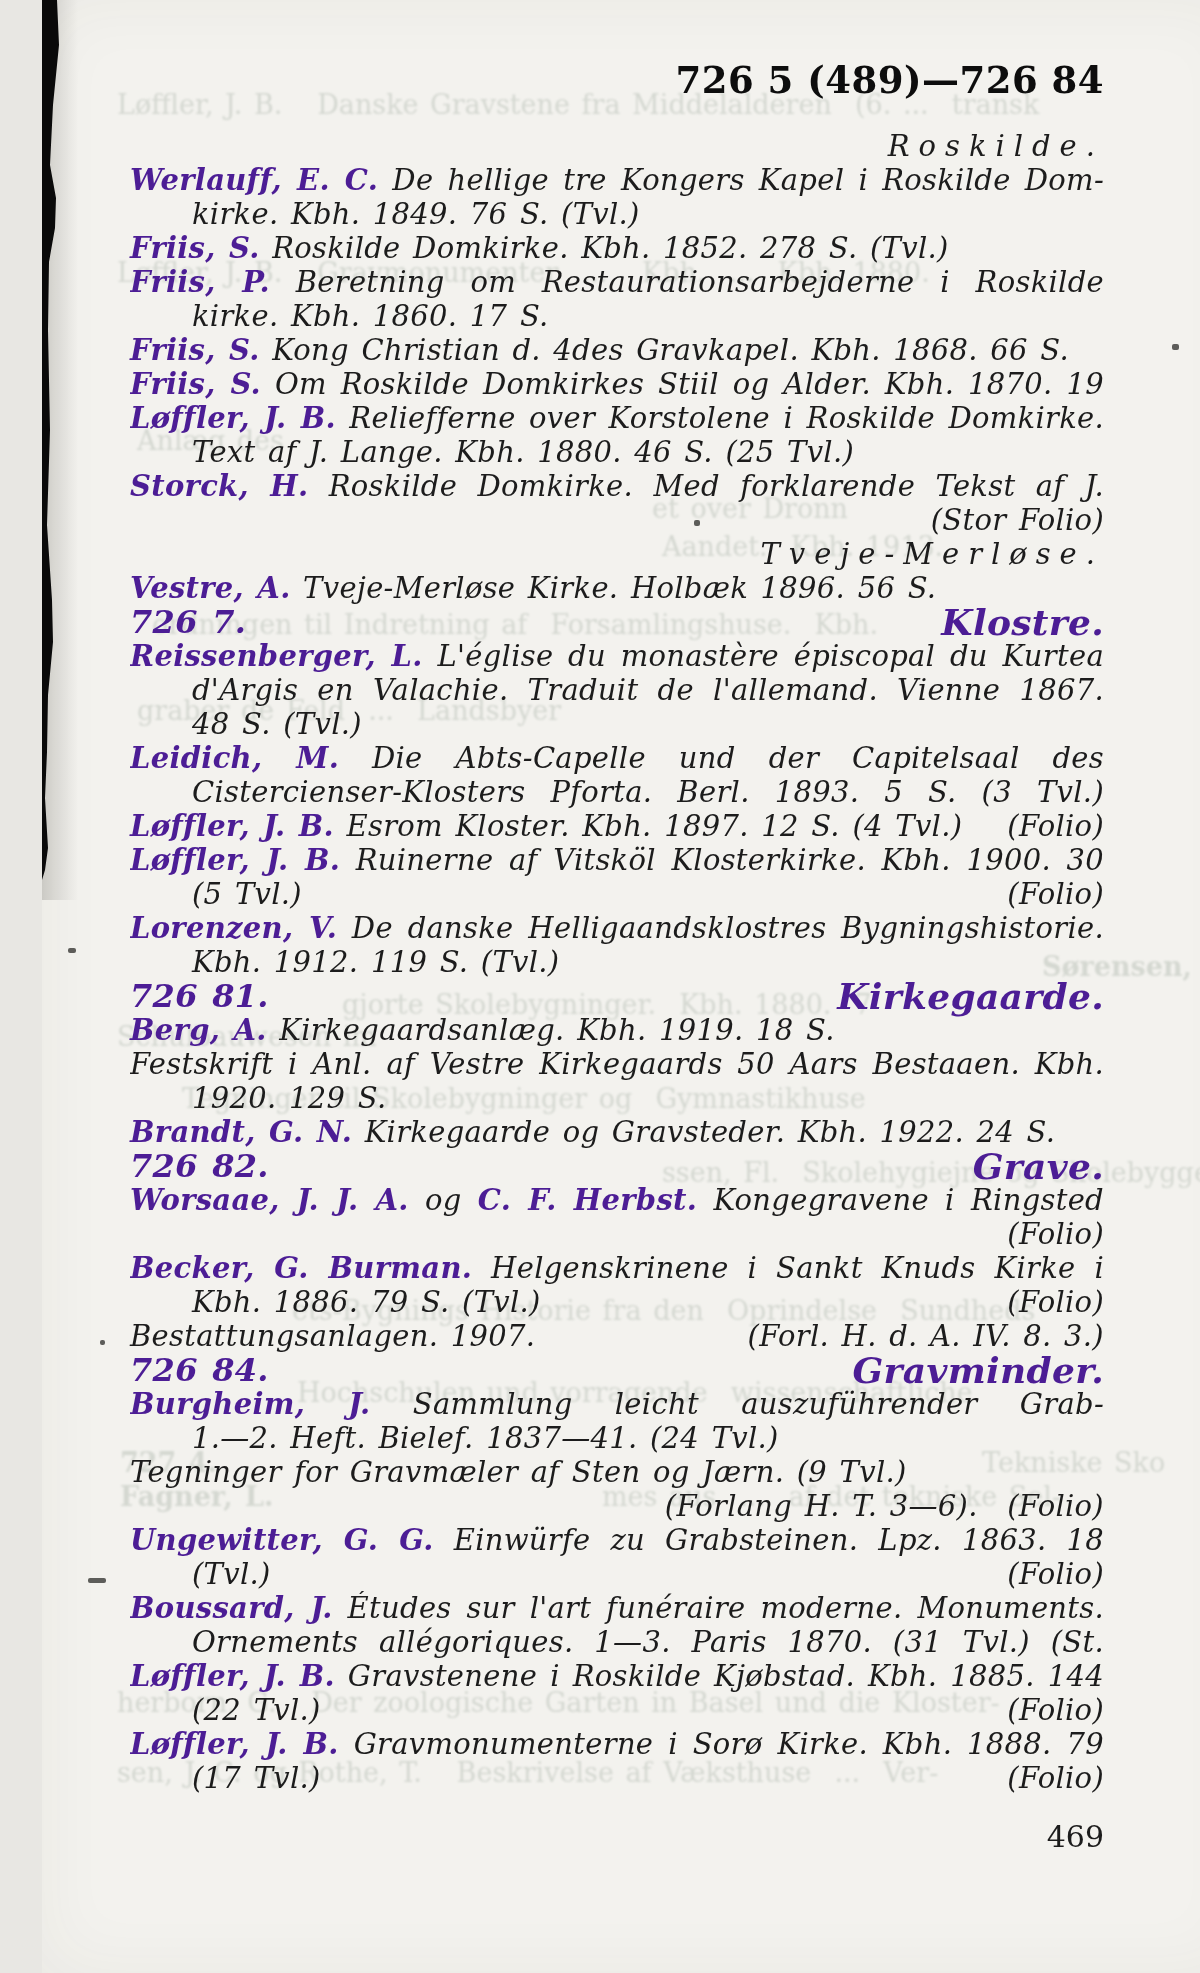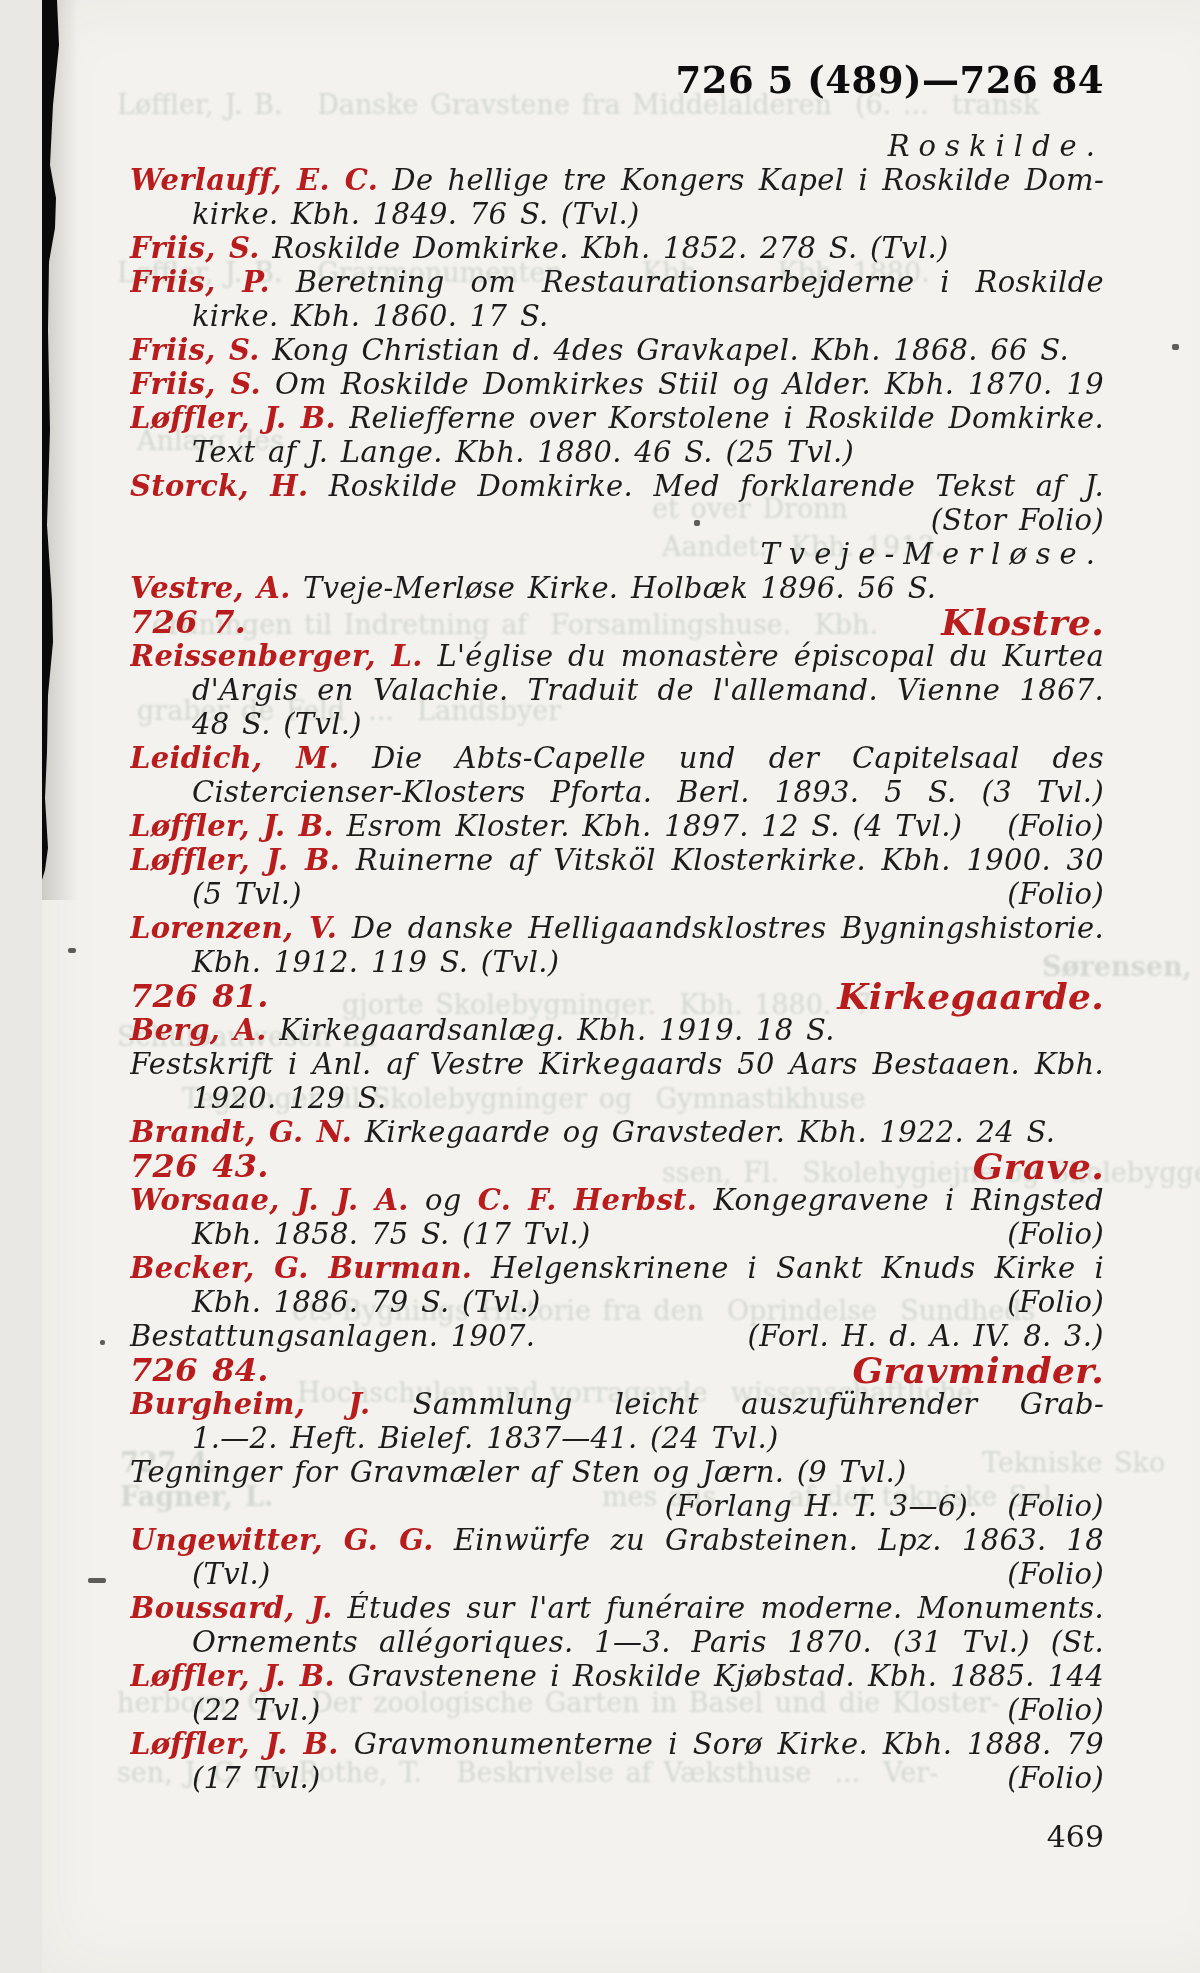--- a/index.html
+++ b/index.html
@@ -18,21 +18,21 @@
     position:absolute;left:0;top:0;width:48px;height:900px;
     background:linear-gradient(90deg,rgba(20,18,12,.16),rgba(20,18,12,0) 75%);
   }
   .header-code{
     position:absolute;left:88px;top:56px;width:974px;text-align:right;
     font-size:37px;font-weight:bold;color:#0d0d0d;letter-spacing:.5px;line-height:48px;
   }
   .textblock{position:absolute;left:88px;top:129px;width:974px;z-index:2;font-style:italic;}
   .line{position:relative;height:34px;line-height:34px;font-size:29px;
         white-space:nowrap;word-spacing:3px;letter-spacing:.3px;}
-  .line .b{font-weight:bold;color:#b91c1c;}
+  .line .b{font-weight:bold;color:#4c1d95;}
   .line.j{white-space:normal;text-align:justify;overflow:hidden;}
   .line.j::after{content:"";display:inline-block;width:100%;height:0;}
   .line.ind{padding-left:62px;}
   .rt{position:absolute;right:0;top:0;white-space:pre;}
   .line.ls .rt{letter-spacing:9px;}
   .line.sec .lt .b{font-size:32px;}
   .line.sec .rt{font-size:36px;}
   .footer-num{
     position:absolute;left:88px;top:1820px;width:974px;text-align:right;
     font-size:30px;line-height:34px;
@@ -104,23 +104,23 @@
       <div class="line"><span class="lt"><span class="b">Løffler, J. B.</span><span> Esrom Kloster. Kbh. 1897. 12 S. (4 Tvl.)</span></span><span class="rt">(Folio)</span></div>
       <div class="line j"><span class="lt"><span class="b">Løffler, J. B.</span><span> Ruinerne af Vitsköl Klosterkirke. Kbh. 1900. 30 S.</span></span></div>
       <div class="line ind"><span class="lt"><span>(5 Tvl.)</span></span><span class="rt">(Folio)</span></div>
       <div class="line j"><span class="lt"><span class="b">Lorenzen, V.</span><span> De danske Helligaandsklostres Bygningshistorie.</span></span></div>
       <div class="line ind"><span class="lt"><span>Kbh. 1912. 119 S. (Tvl.)</span></span></div>
       <div class="line sec"><span class="lt"><span class="b">726 81.</span></span><span class="rt b">Kirkegaarde.</span></div>
       <div class="line"><span class="lt"><span class="b">Berg, A.</span><span> Kirkegaardsanlæg. Kbh. 1919. 18 S.</span></span></div>
       <div class="line j"><span class="lt"><span>Festskrift i Anl. af Vestre Kirkegaards 50 Aars Bestaaen. Kbh.</span></span></div>
       <div class="line ind"><span class="lt"><span>1920. 129 S.</span></span></div>
       <div class="line"><span class="lt"><span class="b">Brandt, G. N.</span><span> Kirkegaarde og Gravsteder. Kbh. 1922. 24 S.</span></span></div>
-      <div class="line sec"><span class="lt"><span class="b">726 43.</span></span><span class="rt b">Grave.</span></div>
+      <div class="line sec"><span class="lt"><span class="b">726 82.</span></span><span class="rt b">Grave.</span></div>
       <div class="line j"><span class="lt"><span class="b">Worsaae, J. J. A.</span><span> og </span><span class="b">C. F. Herbst.</span><span> Kongegravene i Ringsted Kirke.</span></span></div>
-      <div class="line ind"><span class="lt"><span>Kbh. 1858. 75 S. (17 Tvl.)</span></span><span class="rt">(Folio)</span></div>
+      <div class="line ind"><span class="rt">(Folio)</span></div>
       <div class="line j"><span class="lt"><span class="b">Becker, G. Burman.</span><span> Helgenskrinene i Sankt Knuds Kirke i Odense.</span></span></div>
       <div class="line ind"><span class="lt"><span>Kbh. 1886. 79 S. (Tvl.)</span></span><span class="rt">(Folio)</span></div>
       <div class="line"><span class="lt"><span>Bestattungsanlagen. 1907.</span></span><span class="rt">(Forl. H. d. A. IV. 8. 3.)</span></div>
       <div class="line sec"><span class="lt"><span class="b">726 84.</span></span><span class="rt b">Gravminder.</span></div>
       <div class="line j"><span class="lt"><span class="b">Burgheim, J.</span><span> Sammlung leicht auszuführender Grab-Monumente.</span></span></div>
       <div class="line ind"><span class="lt"><span>1.—2. Heft. Bielef. 1837—41. (24 Tvl.)</span></span></div>
       <div class="line"><span class="lt"><span>Tegninger for Gravmæler af Sten og Jærn. (9 Tvl.)</span></span></div>
       <div class="line">
         <span class="rt">(Forlang H. T. 3—6).  (Folio)</span>
       </div>

